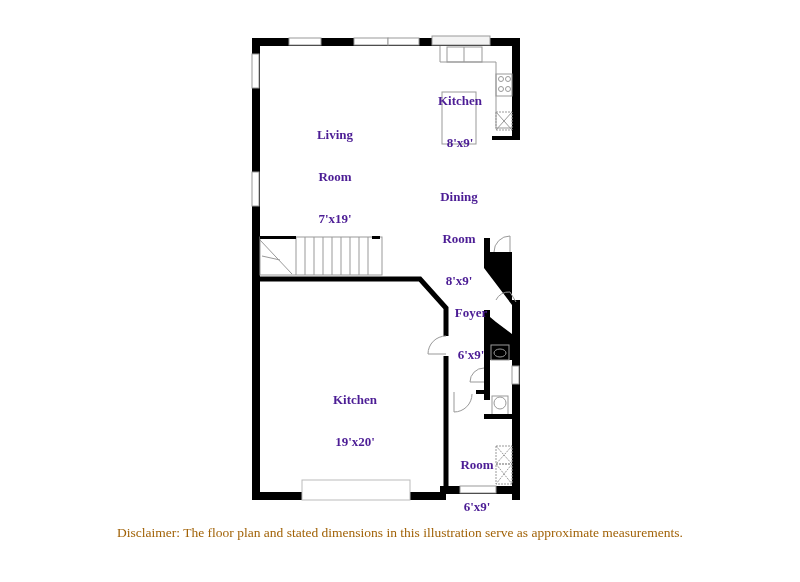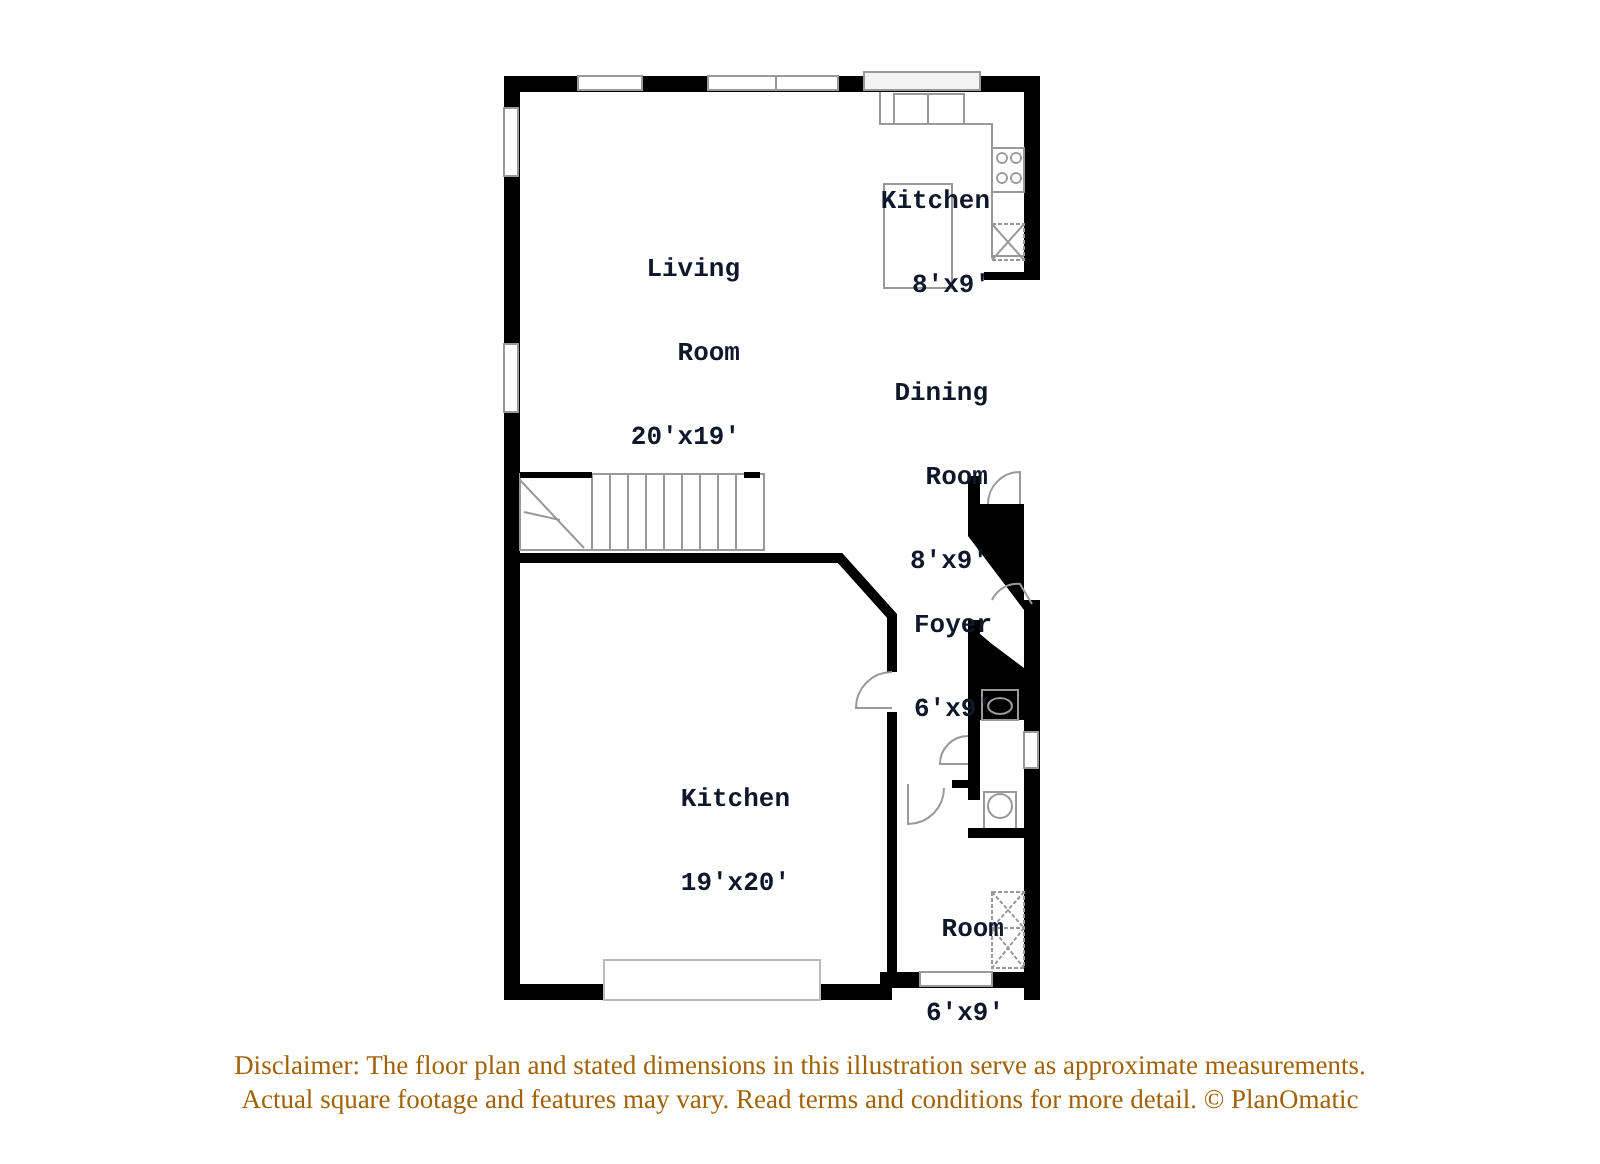--- a/index.html
+++ b/index.html
@@ -1,18 +1,18 @@
 <!DOCTYPE html>
 <html><head>
 <meta charset="utf-8">
 <style>
   html, body { margin: 0; padding: 0; background: #ffffff; }
   body { width: 800px; height: 582px; position: relative; overflow: hidden; font-family: "DejaVu Serif", serif; }
   #plan { position: absolute; left: 0; top: 0; }
-  .room-label { position: absolute; text-align: right; font-family: Liberation Mono, monospace; font-weight: bold; font-size: 13px; line-height: 14px; color: #0f172a; white-space: pre; }
+  .room-label { position: absolute; text-align: center; font-family: Liberation Serif, serif; font-weight: bold; font-size: 13px; line-height: 14px; color: #4c1d95; white-space: pre; }
   .room-label span { display: block; }
   .disclaimer { position: absolute; left: 0; width: 800px; top: 524px; text-align: center; font-family: "Liberation Serif", serif; font-size: 13.5px; line-height: 17px; color: #a16207; }
   .disclaimer span { display: block; }
 </style>
 </head>
 <body>
 
 <svg id="plan" width="800" height="582" viewBox="0 0 800 582">
 
   <g fill="#000">
@@ -117,21 +117,21 @@
 </svg>
 
 <div class="room-label" style="left:425px; top:66px; width:70px;">
   <span>Kitchen</span>
   <span>8'x9'</span>
 </div>
 
 <div class="room-label" style="left:300px; top:100px; width:70px;">
   <span>Living</span>
   <span>Room</span>
-  <span>20'x19'</span>
+  <span>7'x19'</span>
 </div>
 
 <div class="room-label" style="left:424px; top:162px; width:70px;">
   <span>Dining</span>
   <span>Room</span>
   <span>8'x9'</span>
 </div>
 
 <div class="room-label" style="left:446px; top:278px; width:50px;">
   <span>Foyer</span>
@@ -143,14 +143,13 @@
   <span>19'x20'</span>
 </div>
 
 <div class="room-label" style="left:452px; top:430px; width:50px;">
   <span>Room</span>
   <span>6'x9'</span>
 </div>
 
 <div class="disclaimer">
   <span>Disclaimer: The floor plan and stated dimensions in this illustration serve as approximate measurements.</span>
-  <span>Actual square footage and features may vary. Read terms and conditions for more detail. © PlanOmatic</span>
 </div>
 
 </body></html>

